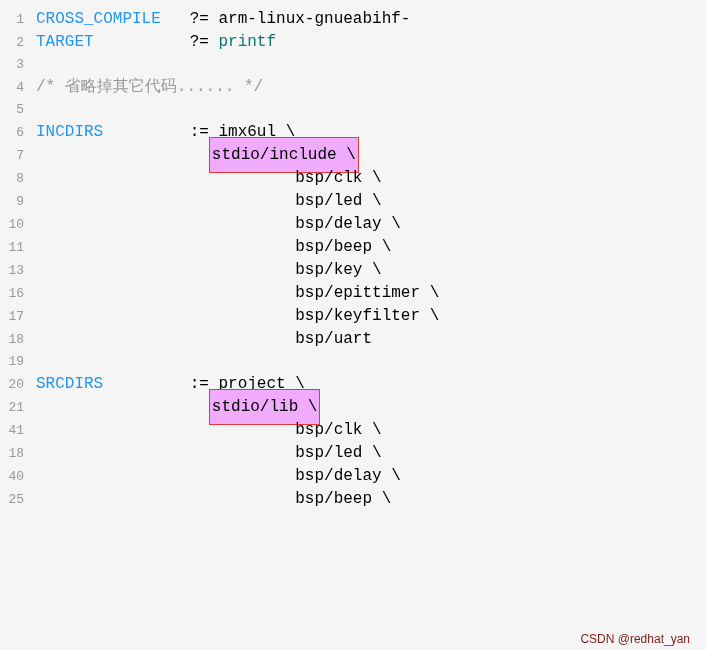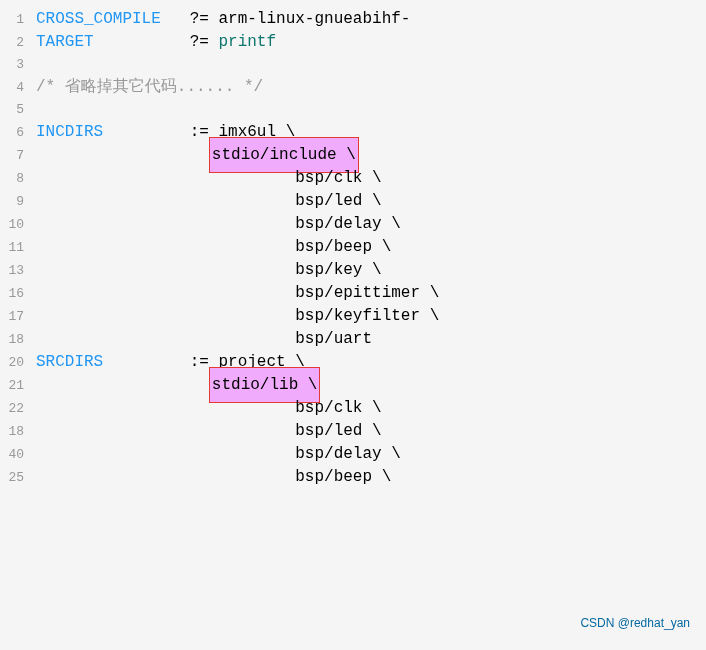--- a/index.html
+++ b/index.html
@@ -43,23 +43,23 @@
     .kw-red { color: #0f766e; }
     .comment { color: #999; }
     .highlighted-box {
       display: inline;
       background-color: #f0abfc;
       border: 1.5px solid #e53935;
       padding: 8px 2px;
     }
     .watermark {
       position: absolute;
-      bottom: 20px;
+      bottom: 4px;
       right: 16px;
-      color: #0369a1;
+      color: #7f1d1d;
       font-size: 12px;
       font-family: Arial, sans-serif;
     }
   </style>
 </head>
 <body>
 
 <div class="code-container">
   <div id="lines-wrapper">
       <div class="code-line">
@@ -116,29 +116,33 @@
       </div>
       <div class="code-line">
         <span class="line-number">17</span>
         <span class="line-content"><span>			   bsp/keyfilter \</span></span>
       </div>
       <div class="code-line">
         <span class="line-number">18</span>
         <span class="line-content"><span>			   bsp/uart</span></span>
       </div>
       <div class="code-line">
+        <span class="line-number">19</span>
+        <span class="line-content"></span>
+      </div>
+      <div class="code-line">
         <span class="line-number">20</span>
         <span class="line-content"><span class="kw-blue">SRCDIRS</span><span>		:= project \</span></span>
       </div>
       <div class="code-line">
         <span class="line-number">21</span>
         <span class="line-content"><span>                  </span><span class="highlighted-box">stdio/lib \</span></span>
       </div>
       <div class="code-line">
-        <span class="line-number">22</span>
+        <span class="line-number">41</span>
         <span class="line-content"><span>			   bsp/clk \</span></span>
       </div>
       <div class="code-line">
         <span class="line-number">18</span>
         <span class="line-content"><span>			   bsp/led \</span></span>
       </div>
       <div class="code-line">
         <span class="line-number">40</span>
         <span class="line-content"><span>			   bsp/delay \</span></span>
       </div>

